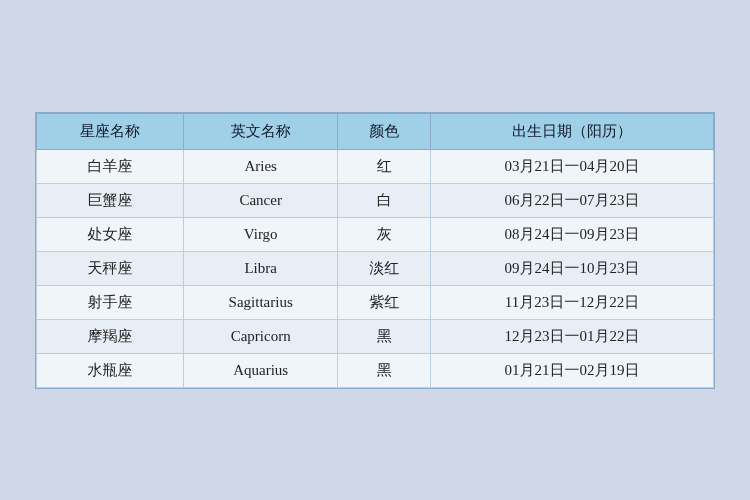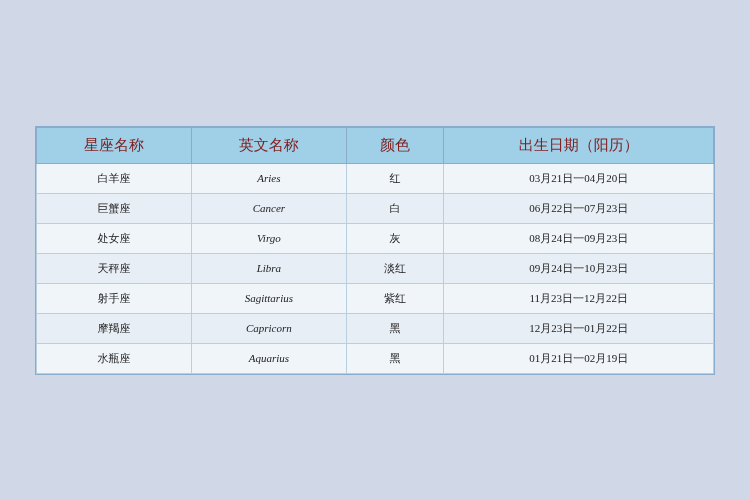--- a/index.html
+++ b/index.html
@@ -25,46 +25,45 @@
       width: 680px;
     }
 
     table {
       width: 100%;
       border-collapse: collapse;
     }
 
     thead tr th {
       background-color: #9fd0e8;
-      color: #7f1d1d;
+      color: #0f172a;
       padding: 8px 10px;
       border: 1px solid #8aabcc;
       text-align: center;
       font-weight: normal;
       font-size: 15px;
     }
 
     tbody tr {
       background-color: #f0f5fa;
     }
 
     tbody tr:nth-child(even) {
       background-color: #e8eef5;
     }
 
     tbody tr td {
       padding: 7px 10px;
       border: 1px solid #b8cfe0;
       text-align: center;
       color: #222;
-      font-size: 11px;
+      font-size: 15px;
     }
 
     tbody tr td:nth-child(2) {
-      font-style: italic;
     }
   </style>
 </head>
 <body>
 
 <div class="table-container">
   <table>
     <thead>
       <tr>
         <th>星座名称</th>

